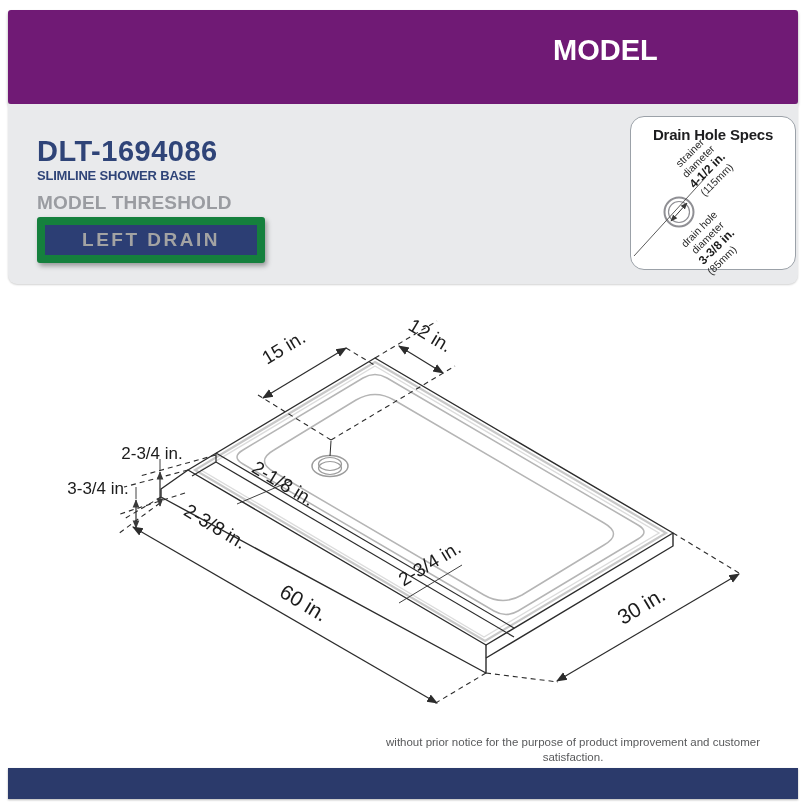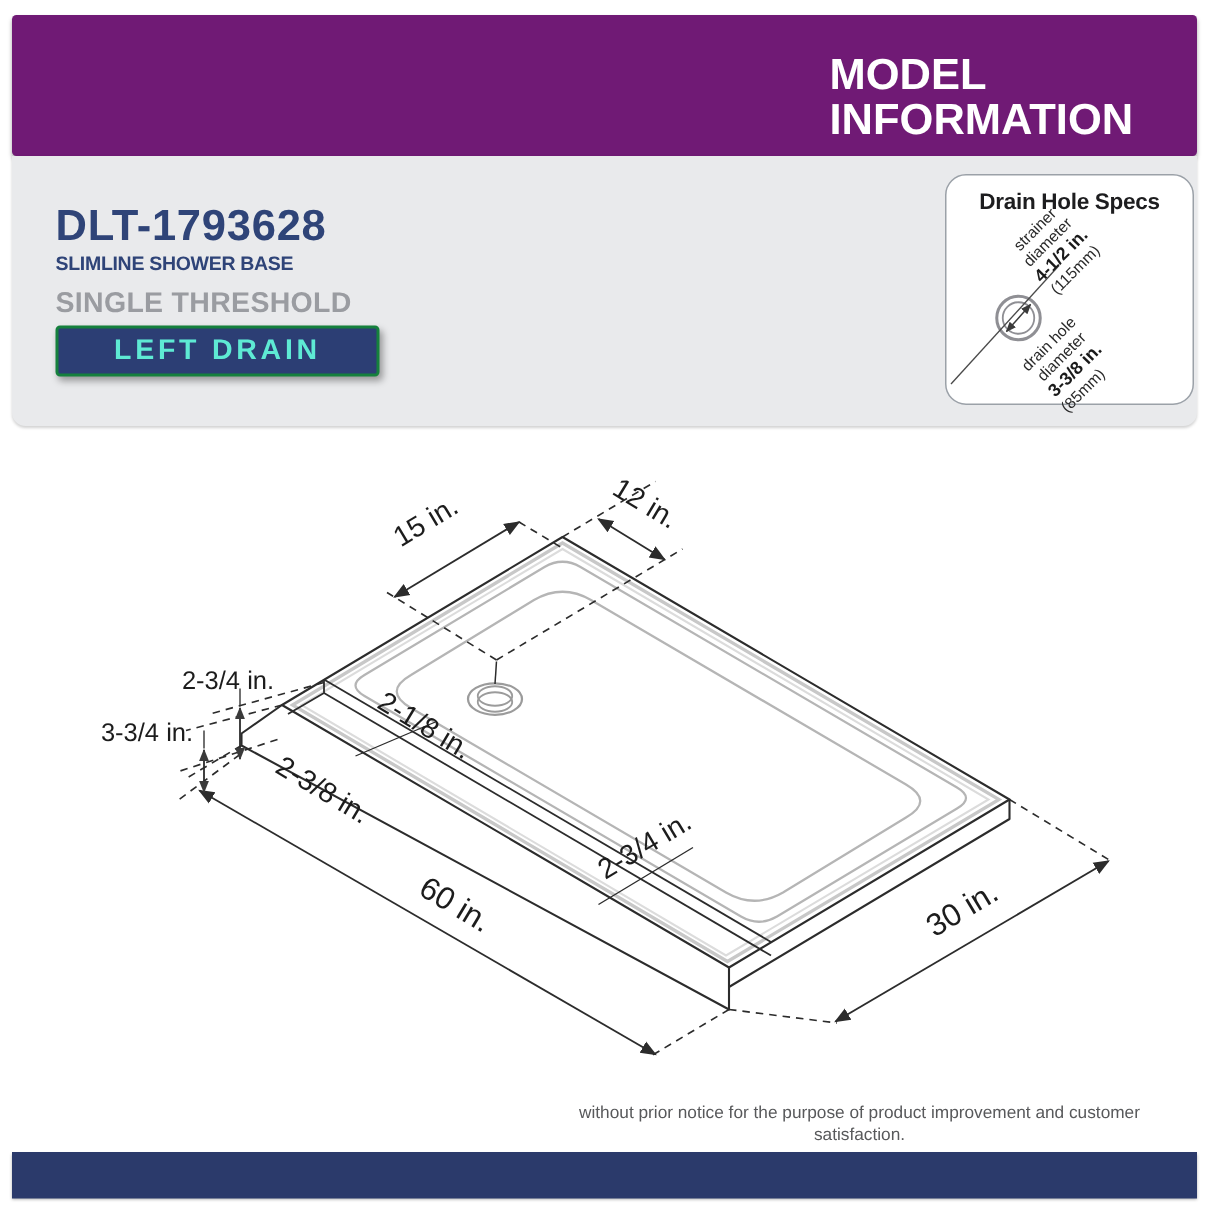--- a/index.html
+++ b/index.html
@@ -15,22 +15,22 @@
   
   .panel{position:absolute;left:8px;top:104px;width:790px;height:180px;background:#e9eaec;
     border-radius:0 0 9px 9px;box-shadow:0 1px 2px rgba(0,0,0,.18);}
   .model{position:absolute;left:29px;top:31px;font-size:29px;font-weight:bold;color:#2f4478;
     letter-spacing:.5px;}
   .pname{position:absolute;left:29px;top:64px;font-size:13px;font-weight:bold;color:#2f4478;
     letter-spacing:-.2px;}
   .pthresh{position:absolute;left:29px;top:88px;font-size:19px;font-weight:bold;color:#9a9ca1;
     letter-spacing:.2px;}
   .drainbtn{position:absolute;left:29px;top:113px;width:212px;height:30px;background:#2c3e74;
-    border:2px solid #15803d;border-radius:3px;box-shadow:2px 3px 5px rgba(0,0,0,.35);
-    color:#5eead4;font-size:19px;font-weight:bold;letter-spacing:2.5px;text-align:center;
+    border:8px solid #15803d;border-radius:3px;box-shadow:2px 3px 5px rgba(0,0,0,.35);
+    color:#a3a3a3;font-size:19px;font-weight:bold;letter-spacing:2.5px;text-align:center;
     line-height:30px;cursor:pointer;}
 
   
   .specbox{position:absolute;left:622px;top:12px;width:164px;height:152px;background:#ffffff;
     border:1.5px solid #9ba1a8;border-radius:14px;}
   .spectitle{position:absolute;left:0;top:9px;width:100%;text-align:center;font-size:15px;
     font-weight:bold;color:#1d1d1f;letter-spacing:-.2px;}
 
   
   .footer-note{position:absolute;left:368px;top:735px;width:410px;text-align:center;
@@ -48,28 +48,27 @@
   .speclbl-b{font-size:12px;font-weight:bold;fill:#1a1a1a;}
 </style>
 </head>
 <body>
 
 <div class="page">
 
   <div class="topbar">
     <div class="topbar-title">
       <div>MODEL</div>
-      <div>INFORMATION</div>
     </div>
   </div>
 
   <div class="panel">
-    <div class="model">DLT-1793628</div>
+    <div class="model">DLT-1694086</div>
     <div class="pname">SLIMLINE SHOWER BASE</div>
-    <div class="pthresh">SINGLE THRESHOLD</div>
+    <div class="pthresh">MODEL THRESHOLD</div>
     <div class="drainbtn">LEFT DRAIN</div>
 
     <div class="specbox">
       <div class="spectitle">Drain Hole Specs</div>
     </div>
   </div>
 
   <svg class="diagram" viewBox="0 0 806 806">
     <defs>
       <marker id="ah" viewBox="0 0 10 10" refX="9" refY="5" markerWidth="9" markerHeight="9" orient="auto-start-reverse">

